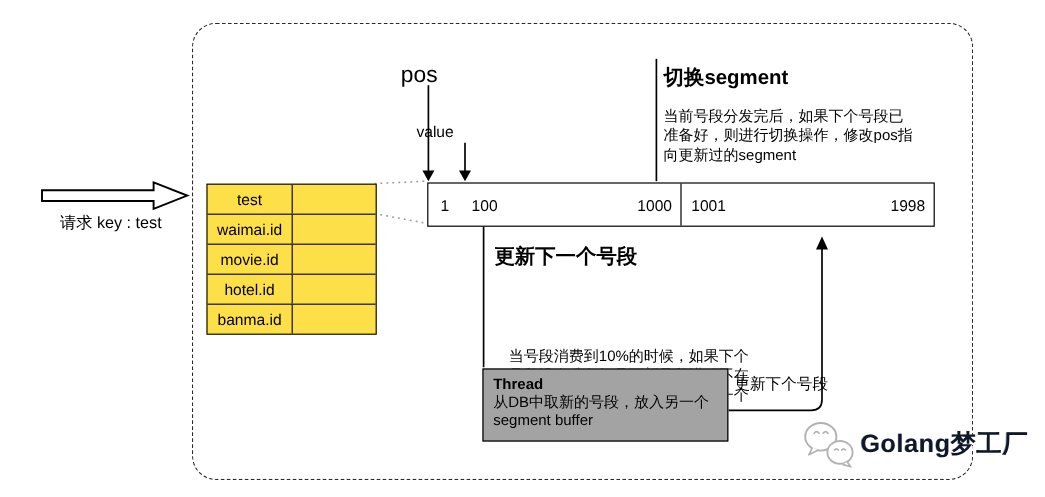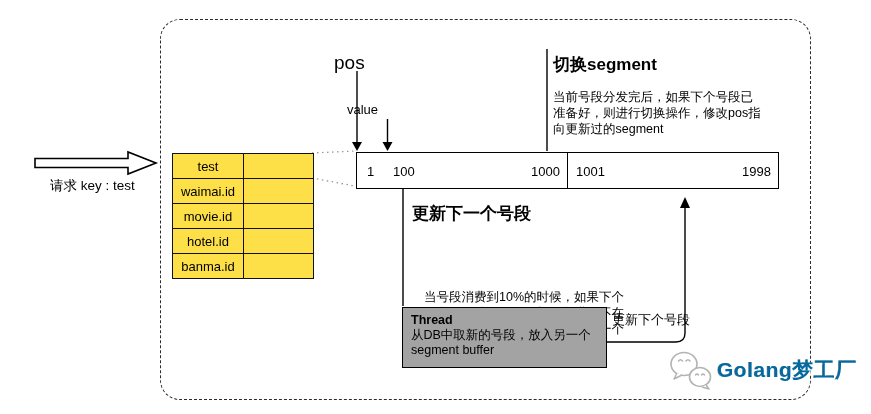--- a/index.html
+++ b/index.html
@@ -43,21 +43,21 @@
   #update-title{left:412px;top:202px;}
   #update-body{left:424px;top:241px;width:220px;margin-top:48px;}
   
   #thread-box{left:402px;top:307px;width:205px;height:61px;border:1.5px solid #000;background:#a3a3a3;box-sizing:border-box;padding:5px 8px;}
   #thread-title{font-size:12.5px;font-weight:bold;line-height:15px;}
   #thread-body{font-size:12.5px;line-height:15px;white-space:pre-line;}
   #update-arrow-label{left:612px;top:311px;font-size:13px;}
   
   #watermark{left:669px;top:350px;display:flex;align-items:center;gap:4px;}
   #watermark-text{
-    font-size:21px;font-weight:600;letter-spacing:.5px;color:#0369a1;
+    font-size:21px;font-weight:600;letter-spacing:.5px;color:#0f172a;
     text-shadow:1px 1px 0 #ffffff,2px 2px 1px rgba(255,255,255,.85),-.5px -.5px 0 #999999;
   }
 </style>
 </head>
 <body>
 
 <div id="canvas">
 
   <div id="dashed-container" class="abs"></div>
 

